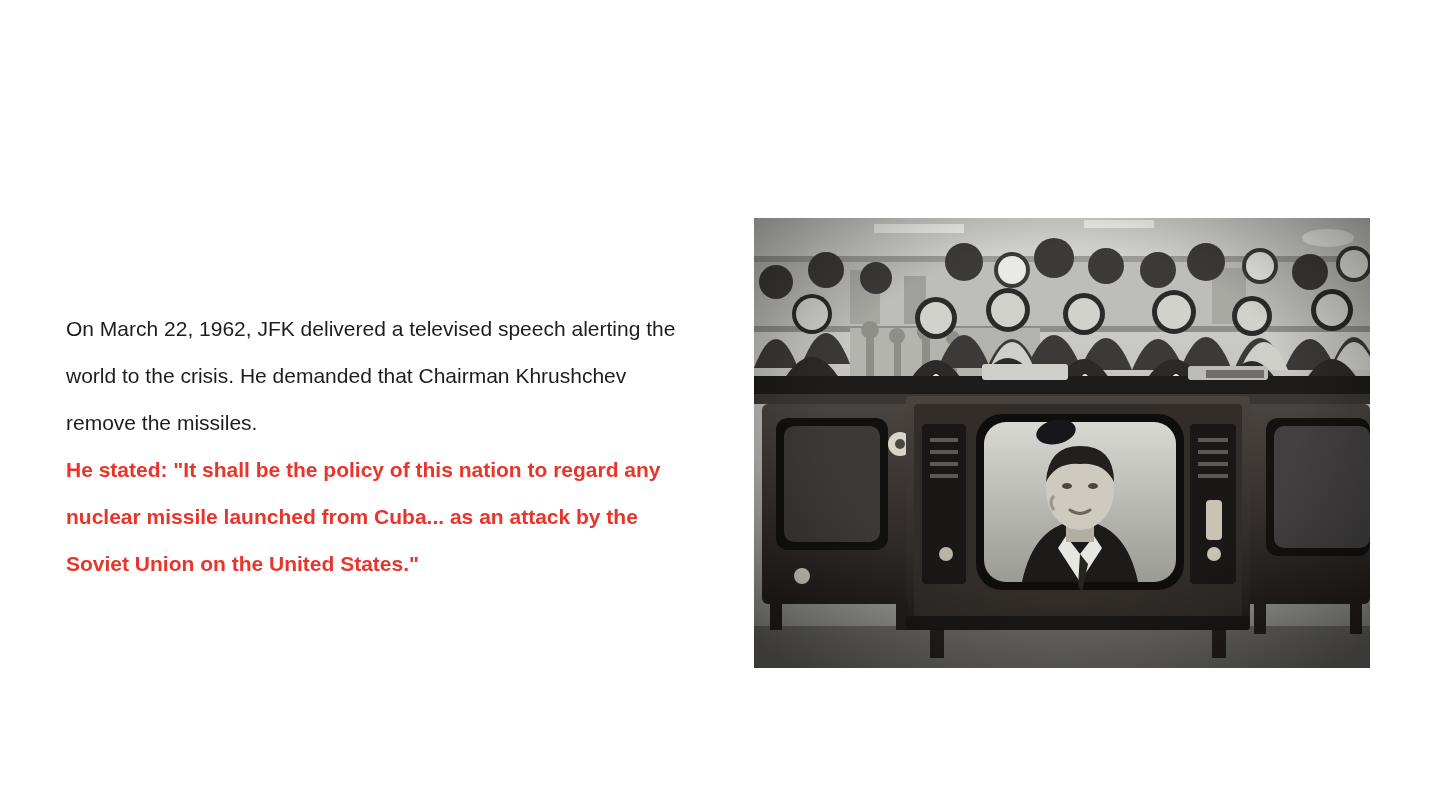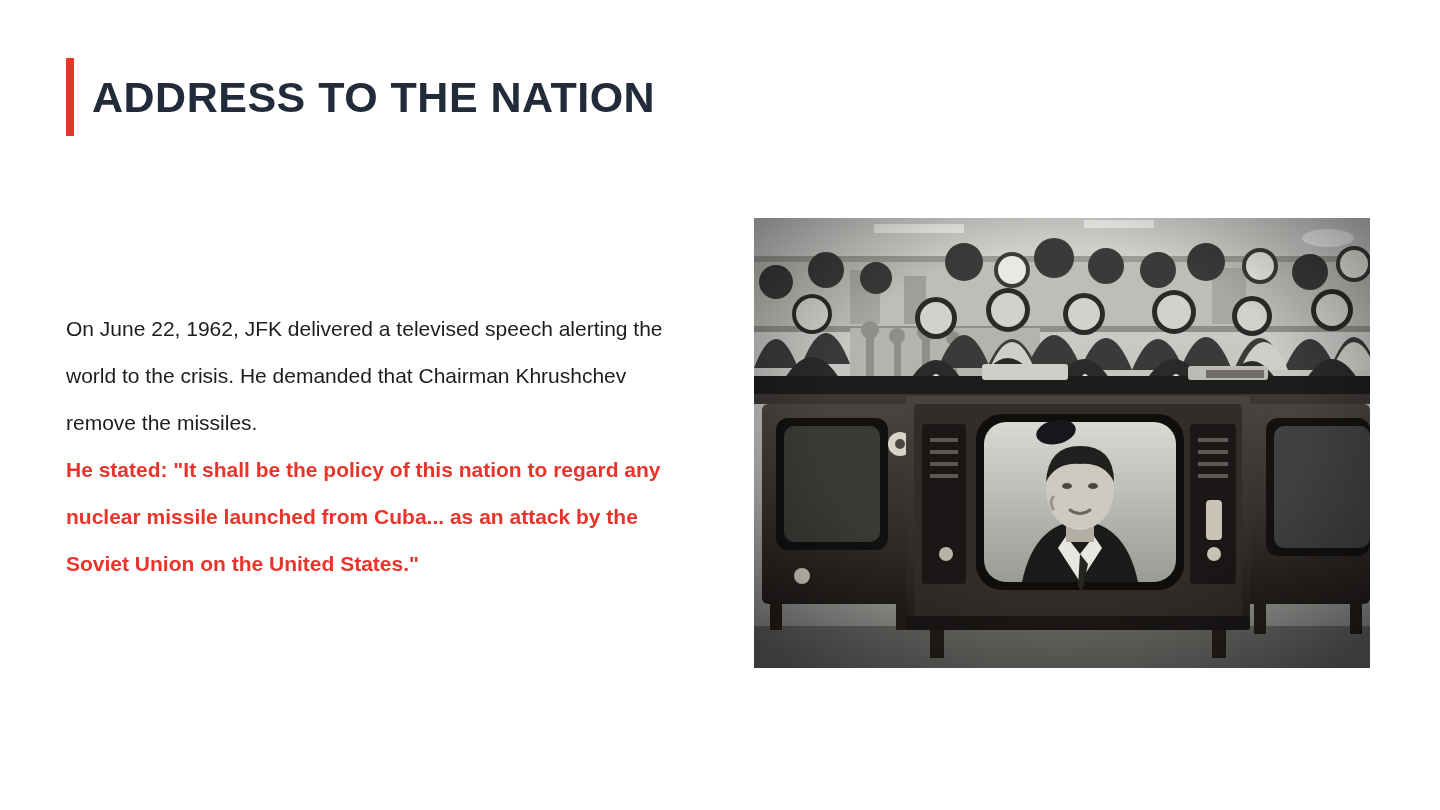--- a/index.html
+++ b/index.html
@@ -75,27 +75,23 @@
     display: block;
     width: 616px;
     height: 450px;
   }
 </style>
 </head>
 <body>
 
 <div class="slide">
 
-  <div class="title-block">
-    <div class="title-bar"></div>
-    <div class="title-text">ADDRESS TO THE NATION</div>
-  </div>
 
   <div class="body-col">
-    <p class="para">On June 22, 1962, JFK delivered a televised speech alerting the world to the crisis. He demanded that Chairman Khrushchev remove the missiles.</p>
+    <p class="para">On March 22, 1962, JFK delivered a televised speech alerting the world to the crisis. He demanded that Chairman Khrushchev remove the missiles.</p>
     <p class="para quote">He stated: "It shall be the policy of this nation to regard any nuclear missile launched from Cuba... as an attack by the Soviet Union on the United States."</p>
   </div>
 
   <div class="photo">
     <svg viewBox="0 0 616 450" xmlns="http://www.w3.org/2000/svg" aria-hidden="true">
       <defs>
         <linearGradient id="bgTop" x1="0" y1="0" x2="0" y2="1">
           <stop offset="0%" stop-color="#d8d8d6"></stop>
           <stop offset="55%" stop-color="#b9b9b6"></stop>
           <stop offset="100%" stop-color="#8d8d8a"></stop>

